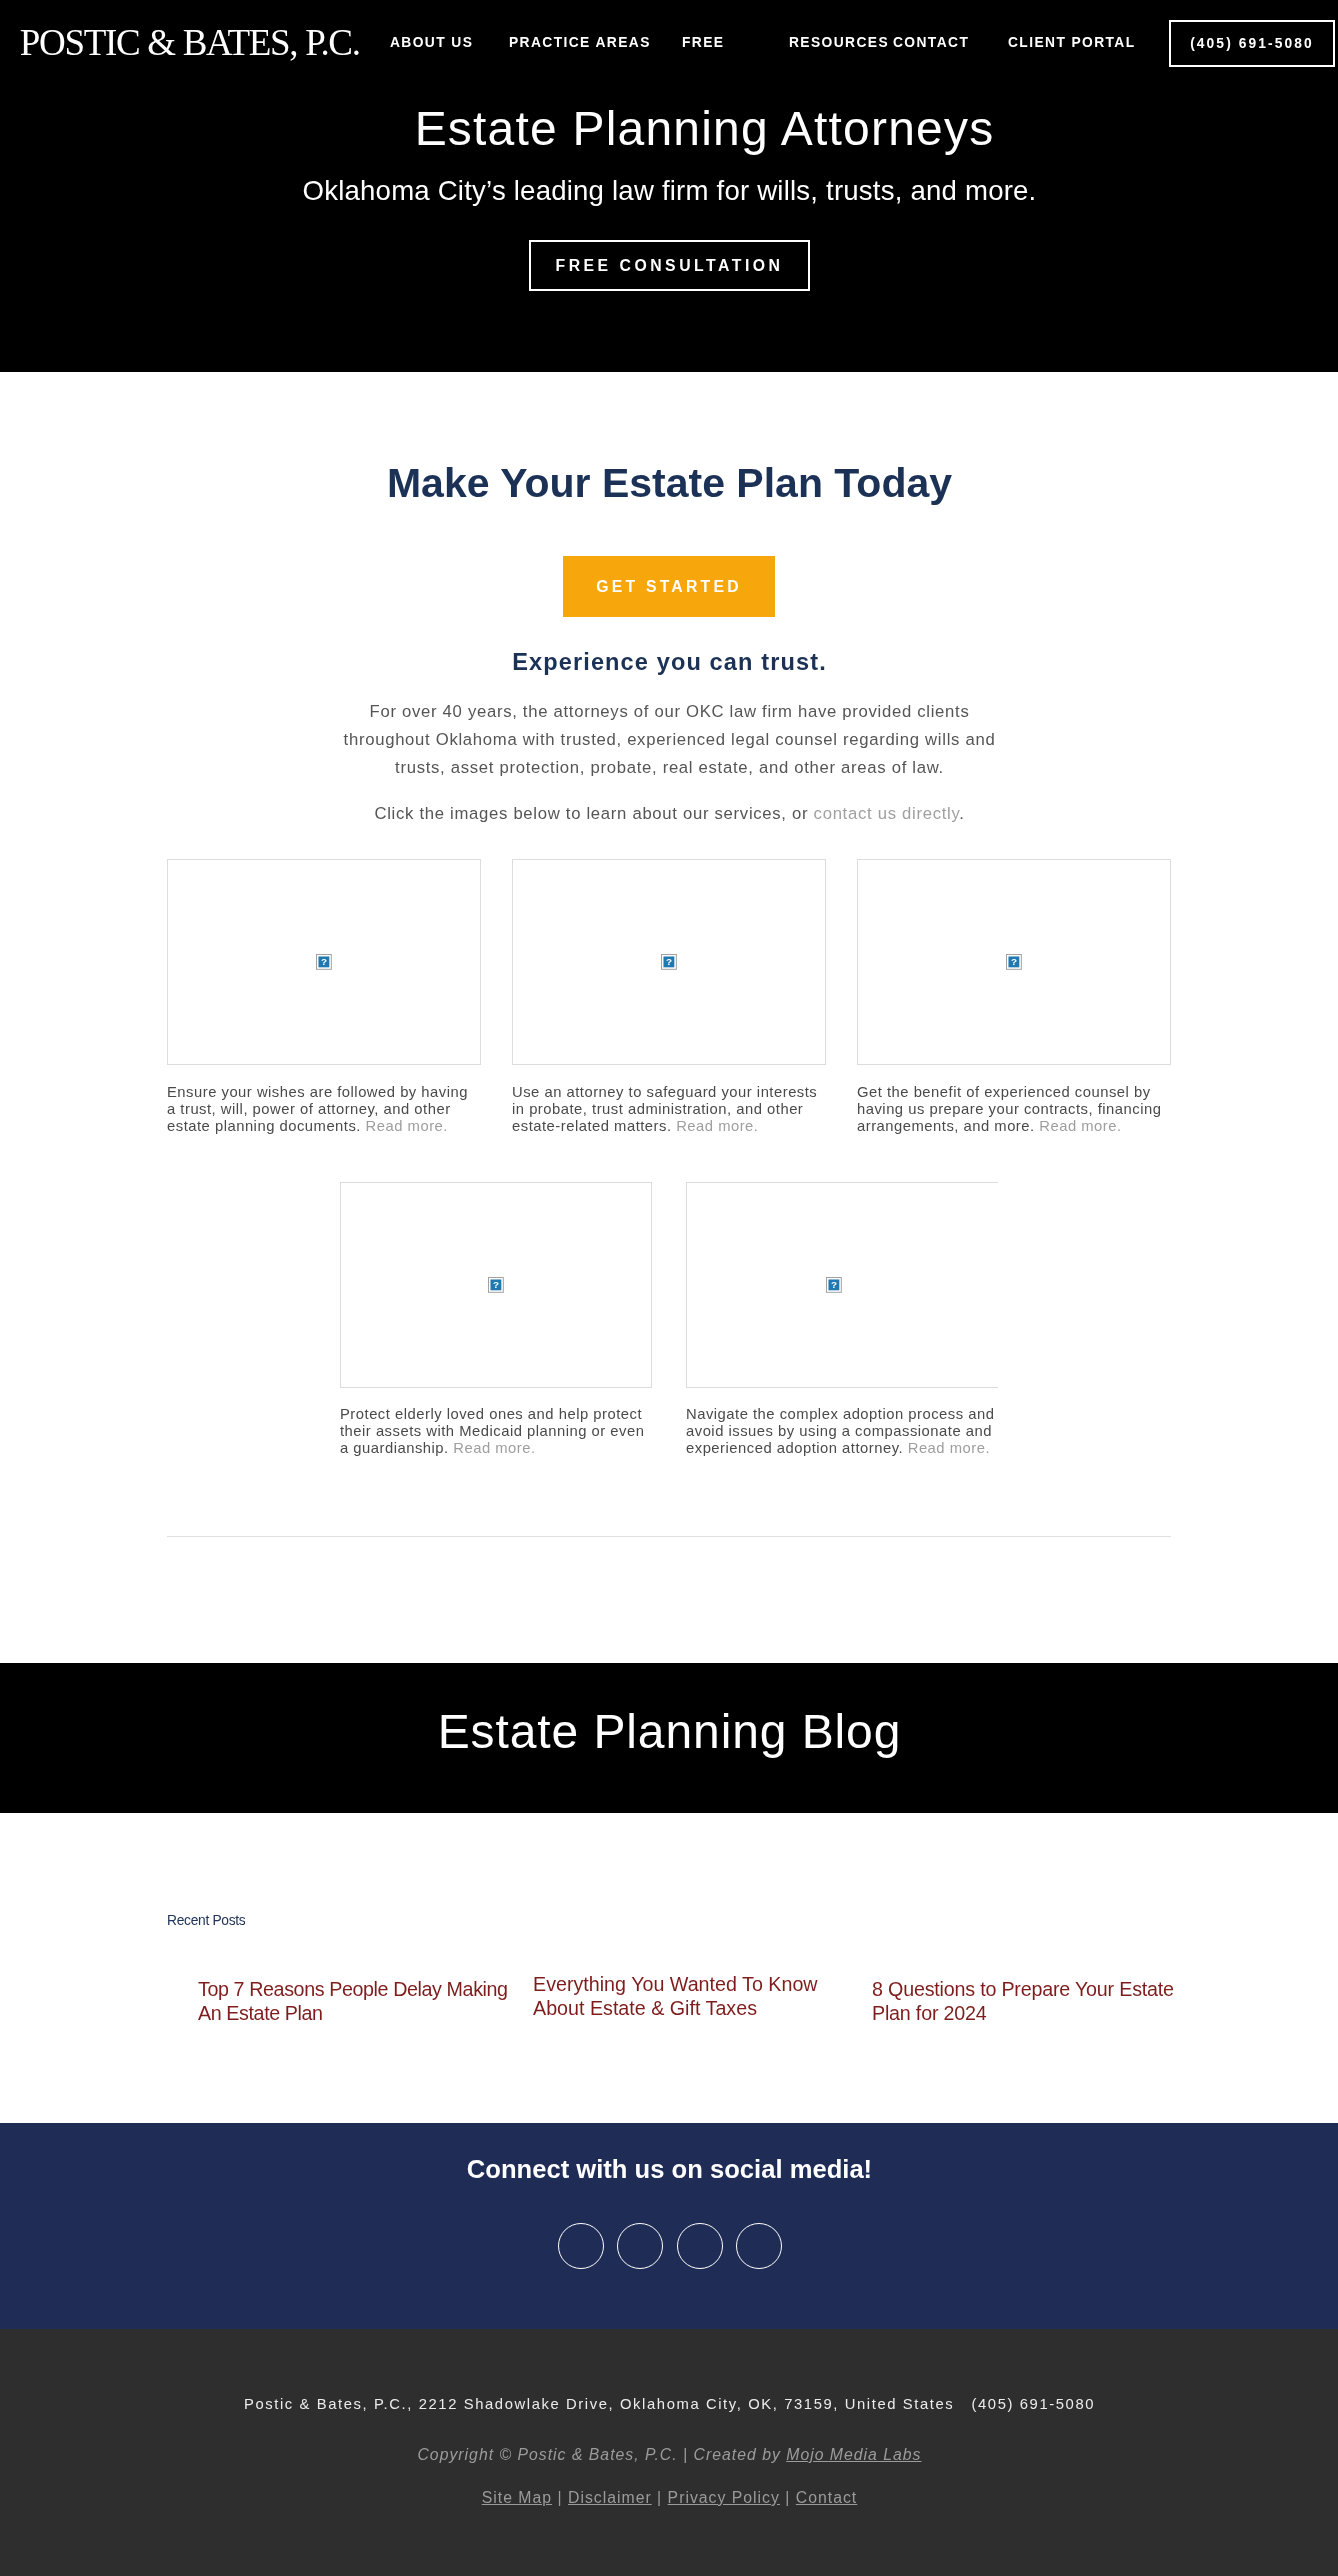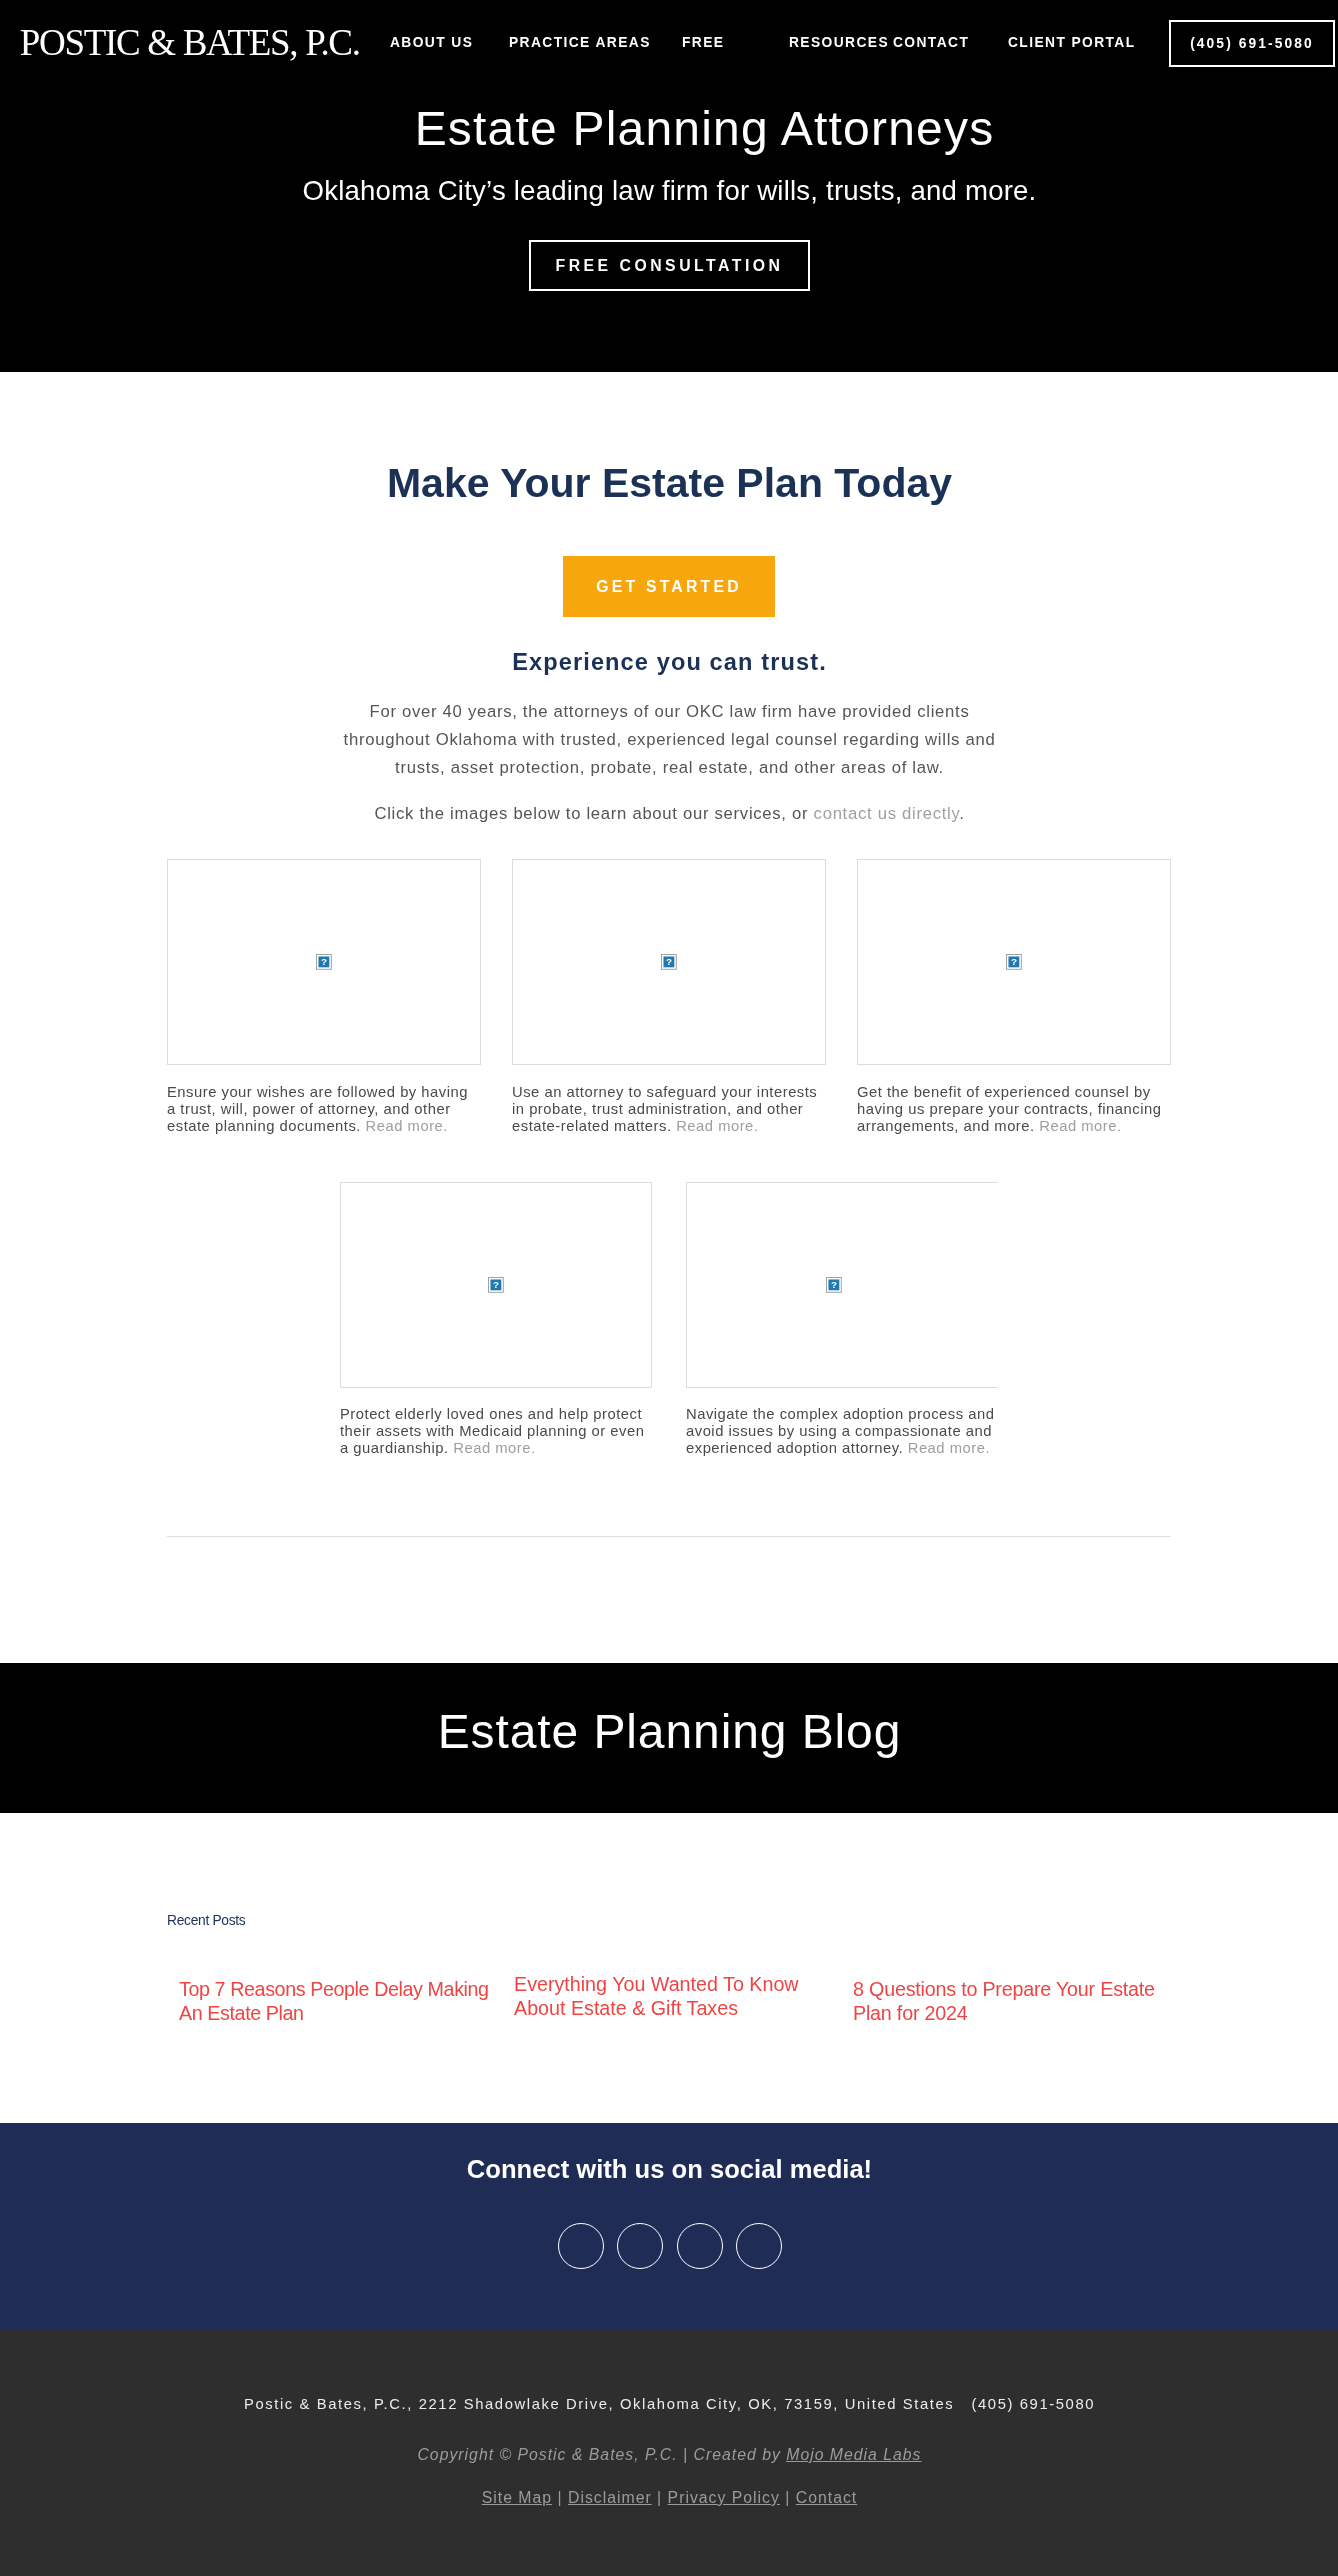--- a/index.html
+++ b/index.html
@@ -4,21 +4,21 @@
 <style>
   * { margin:0; padding:0; box-sizing:border-box; }
   html,body { width:1339px; background:#fff; font-family:"Liberation Sans", sans-serif; }
   .page { position:relative; width:1339px; height:2576px; overflow:hidden; }
   .abs { position:absolute; }
   .navlink { position:absolute; top:35px; color:#fff; font-size:13.8px; font-weight:bold; letter-spacing:1.4px; white-space:pre; }
   .imgbox { position:absolute; width:314px; height:206px; border:1px solid #dcdcdc; background:#fff; }
   .bico { position:absolute; width:15.8px; height:15.8px; }
   .cap { position:absolute; white-space:pre; color:#4a4a4a; font-size:14.8px; line-height:17px; letter-spacing:0.5px; }
   .cap .rm { color:#9e9e9e; }
-  .btitle { position:absolute; white-space:pre; color:#ef4444; font-size:19.7px; line-height:23.6px; }
+  .btitle { position:absolute; white-space:pre; color:#7f1d1d; font-size:19.7px; line-height:23.6px;margin-left:19px; }
 </style>
 </head>
 <body>
 <div class="page">
 
   <div class="abs" style="left:0;top:0;width:1339px;height:372px;background:#000;"></div>
 
   <div class="abs" style="left:19.7px;top:20.7px;color:#fff;font-family:'Liberation Serif',serif;font-size:37px;letter-spacing:-1.3px;white-space:pre;">POSTIC &amp; BATES, P.C.</div>
 
   <div class="navlink" style="left:390px;">ABOUT US</div>

